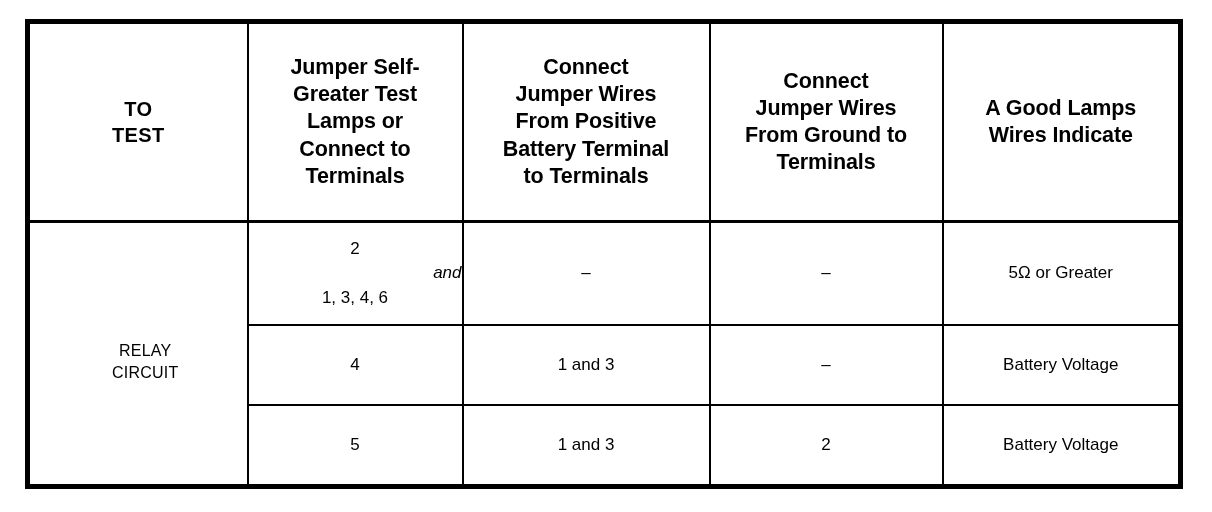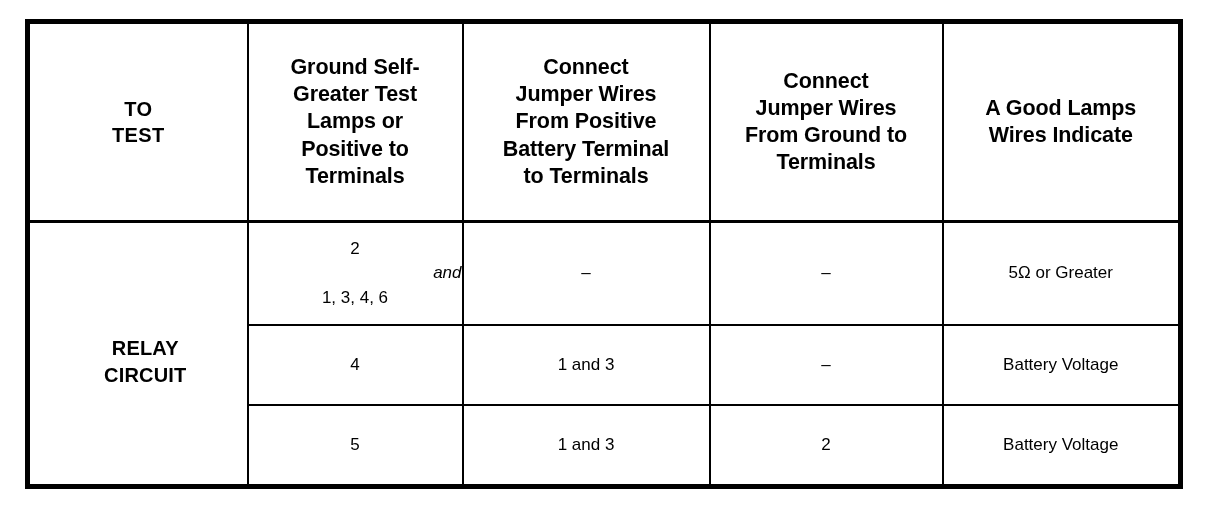--- a/index.html
+++ b/index.html
@@ -85,22 +85,22 @@
 
   .row-1 td { height: 101px; }
   .row-2 td { height: 78px; }
   .row-3 td { height: 78px; }
 
   
   .cell-relay-circuit {
     text-align: left;
     vertical-align: top;
     padding: 16px 0 0 14px !important;
-    font-weight: bold;
-    font-size: 20px;
+    font-weight: normal;
+    font-size: 16px;
     line-height: 1.35;
     letter-spacing: 0.2px;
   }
 
   .stack-line { display: block; }
   .stack-line.italic {
     font-style: italic;
     text-align: right;
   }
 
@@ -124,24 +124,24 @@
     </colgroup>
 
     <thead>
       <tr class="header-row">
         <th class="hdr-to-test">
           <span class="stack-line">TO</span>
           <span class="stack-line">TEST</span>
         </th>
 
         <th class="hdr-text">
-          <span class="stack-line">Ground Self-</span>
+          <span class="stack-line">Jumper Self-</span>
           <span class="stack-line">Greater Test</span>
           <span class="stack-line">Lamps or</span>
-          <span class="stack-line">Positive to</span>
+          <span class="stack-line">Connect to</span>
           <span class="stack-line">Terminals</span>
         </th>
 
         <th class="hdr-text">
           <span class="stack-line">Connect</span>
           <span class="stack-line">Jumper Wires</span>
           <span class="stack-line">From Positive</span>
           <span class="stack-line">Battery Terminal</span>
           <span class="stack-line">to Terminals</span>
         </th>

